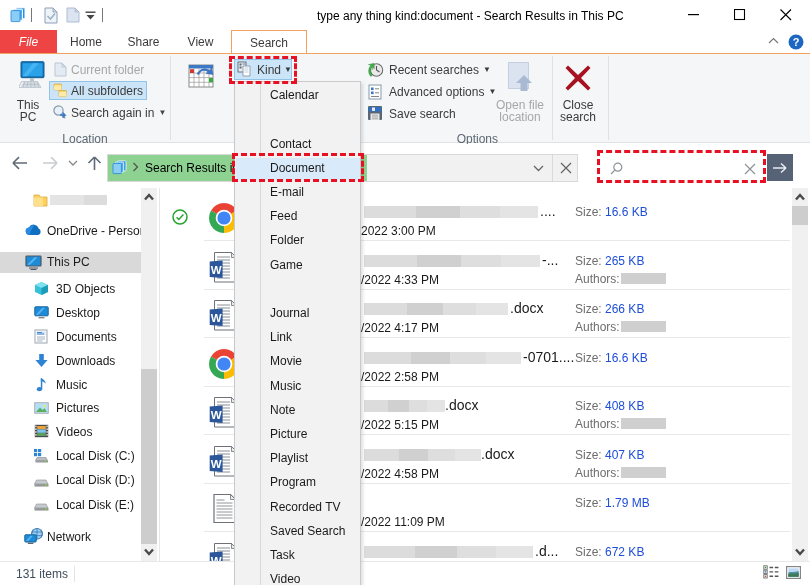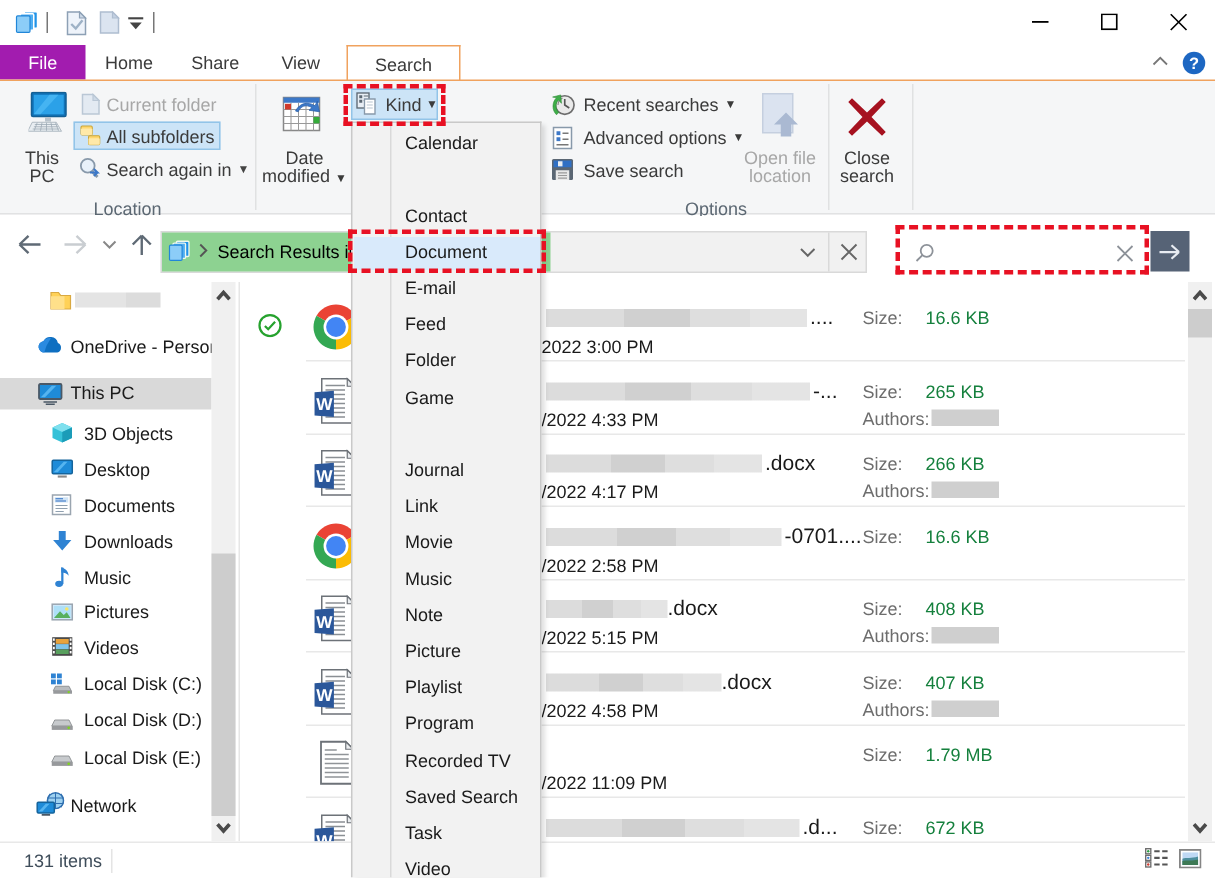--- a/index.html
+++ b/index.html
@@ -32,34 +32,35 @@
     <path d="M9 1 l4 4 h-4 z" fill="#c3d0e2" stroke="#aebdd0" stroke-width="0.8"></path>
   </svg>
 
   <svg class="abs" style="left:85px;top:11px;" width="11" height="9" viewBox="0 0 11 9">
     <rect x="0.5" y="0.5" width="10" height="1.4" fill="#444"></rect>
     <path d="M1.5 4 h8 l-4 4.5 z" fill="#444"></path>
   </svg>
   <div class="abs" style="left:102px;top:8px;width:1px;height:14px;background:#777;"></div>
 
 
+  <div class="abs" style="left:317px;top:9px;color:#000;">type any thing kind:document - Search Results in This PC</div>
 
   <svg class="abs" style="left:688px;top:14px;" width="12" height="2" viewBox="0 0 12 2">
       <rect width="11" height="1.2" fill="#000"></rect>
     </svg>
   <svg class="abs" style="left:734px;top:9px;" width="12" height="12" viewBox="0 0 12 12">
       <rect x="0.5" y="0.5" width="10" height="10" fill="none" stroke="#000" stroke-width="1.1"></rect>
     </svg>
   <svg class="abs" style="left:780px;top:9px;" width="12" height="12" viewBox="0 0 12 12">
       <path d="M0.5 0.5 L11 11 M11 0.5 L0.5 11" stroke="#000" stroke-width="1.1"></path>
     </svg>
 </div>
 
 <div class="abs" id="tabrow" style="left:0;top:30px;width:810px;height:23px;background:#fff;">
-  <div class="abs ctr" style="left:0;top:0;width:57px;height:23px;background:#a21caf;color:#fff;">File</div>
+  <div class="abs ctr" style="left:0;top:0;width:57px;height:23px;background:#ef4444;color:#fff;font-style:italic;">File</div>
   <div class="abs ctr" style="left:57px;top:0;width:58px;height:23px;color:#3b3b3b;">Home</div>
   <div class="abs ctr" style="left:115px;top:0;width:57px;height:23px;color:#3b3b3b;">Share</div>
   <div class="abs ctr" style="left:172px;top:0;width:57px;height:23px;color:#3b3b3b;text-align:center;">View</div>
   <div class="abs ctr" style="left:231px;top:0;width:76px;height:24px;background:#fff;border:1px solid #f0a25e;border-bottom:none;color:#3b3b3b;">Search</div>
 
   <svg class="abs" style="left:768px;top:7px;" width="11" height="7" viewBox="0 0 11 7">
       <path d="M1 6 L5.5 1.5 L10 6" fill="none" stroke="#777" stroke-width="1.2"></path>
     </svg>
 
   <svg class="abs" style="left:788px;top:4px;" width="16" height="16" viewBox="0 0 16 16">
@@ -112,21 +113,20 @@
   <svg class="abs" style="left:188px;top:9px;" width="28" height="26" viewBox="0 0 28 26">
     <rect x="1" y="2" width="24" height="22" fill="#fff" stroke="#888" stroke-width="1"></rect>
     <rect x="1" y="2" width="24" height="3.5" fill="#3c78c8"></rect>
     <g stroke="#999" stroke-width="0.7">
       <path d="M1 10 h24 M1 14.6 h24 M1 19.3 h24 M6 5.5 v18.5 M11 5.5 v18.5 M16 5.5 v18.5 M21 5.5 v18.5"></path>
     </g>
     <rect x="2" y="6.2" width="4" height="3.8" fill="#d03a2b"></rect>
     <rect x="21" y="15" width="4" height="4.2" fill="#35ac3a"></rect>
     <path d="M9 11 C12 5.5, 17 4.5, 22 7.5 l1.5 -3 l1.5 7 l-7 -1 l2 -1.8 C16 6.5, 12.5 7.5, 10.8 11.5 z" fill="#3c78c8" stroke="#2a5fa8" stroke-width="0.5"></path>
   </svg>
-  <div class="abs" style="left:166px;top:45px;width:74px;text-align:center;line-height:12px;color:#3b3b3b;">Date<br>modified <span style="font-size:8px;">▼</span></div>
 
   <div class="abs" style="left:234px;top:5px;width:58px;height:21px;background:#cce4f7;border:1px solid #92c4e8;"></div>
   <svg class="abs" style="left:237px;top:7px;" width="16" height="16" viewBox="0 0 16 16">
     <rect x="1" y="1" width="8" height="10" fill="#e8eef5" stroke="#5c6873" stroke-width="0.9"></rect>
     <path d="M2.5 2.5 h2 v2 h-2 z M2.5 5.5 h2 v2 h-2 z" fill="#5c6873"></path>
     <path d="M5.5 3 h3 M5.5 6 h3" stroke="#5c6873" stroke-width="0.8"></path>
     <path d="M6 5 h7 l0 10 h-7 z" fill="#fff" stroke="#8899aa" stroke-width="0.9"></path>
     <path d="M7.5 7 h4 M7.5 9 h4 M7.5 11 h4" stroke="#b8c4cf" stroke-width="0.8"></path>
   </svg>
   <div class="abs vctr" style="left:257px;top:7px;height:17px;color:#3b3b3b;">Kind <span style="margin-left:3px;font-size:8px;">▼</span></div>
@@ -389,21 +389,21 @@
     </defs>
   </svg>
   <style>
     .row { position:absolute; left:0; width:792px; height:49px; }
     .sep { position:absolute; left:204px; width:586px; bottom:0; height:1px; background:#e8e8e8; }
     .fic { position:absolute; left:208px; top:10px; }
     .nm { position:absolute; top:14px; height:12px; background:linear-gradient(90deg,#dcdcdc 0 30%,#d0d0d0 30% 55%,#dedede 55% 78%,#e4e4e4 78% 100%); }
     .sfx { position:absolute; top:11px; font-size:14px; color:#1a1a1a; }
     .dt { position:absolute; left:361px; top:32px; color:#1a1a1a; }
     .sz { position:absolute; left:575px; top:13px; color:#6d6d6d; }
-    .sz span { color:#15803d;margin-left:12px; }
+    .sz span { color:#1d4ed8; }
     .au { position:absolute; left:575px; top:31px; color:#6d6d6d; }
     .aubar { position:absolute; left:621px; top:32px; width:45px; height:11px; background:#cfcfcf; }
   </style>
   <div class="row" style="top:4px;">
     <svg class="fic" width="32" height="32" viewBox="0 0 32 32">
         <use href="#ic-chrome"></use>
       </svg>
     <svg class="abs" style="left:172px;top:17px;" width="16" height="16" viewBox="0 0 16 16">
       <circle cx="8" cy="8" r="7" fill="#fff" stroke="#26a22e" stroke-width="1.5"></circle>
       <path d="M4.6 8.3 l2.2 2.2 l4.6 -5" fill="none" stroke="#26a22e" stroke-width="1.5"></path>

